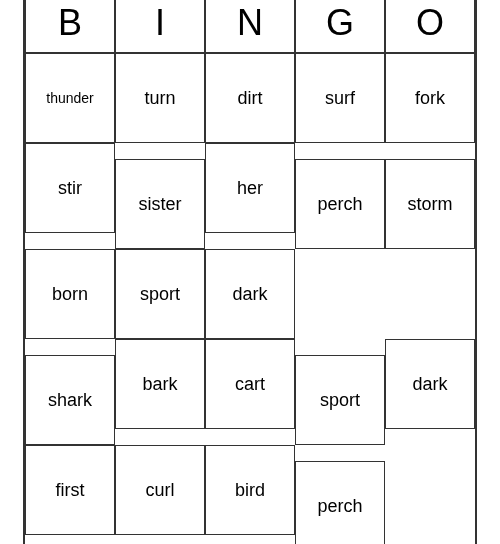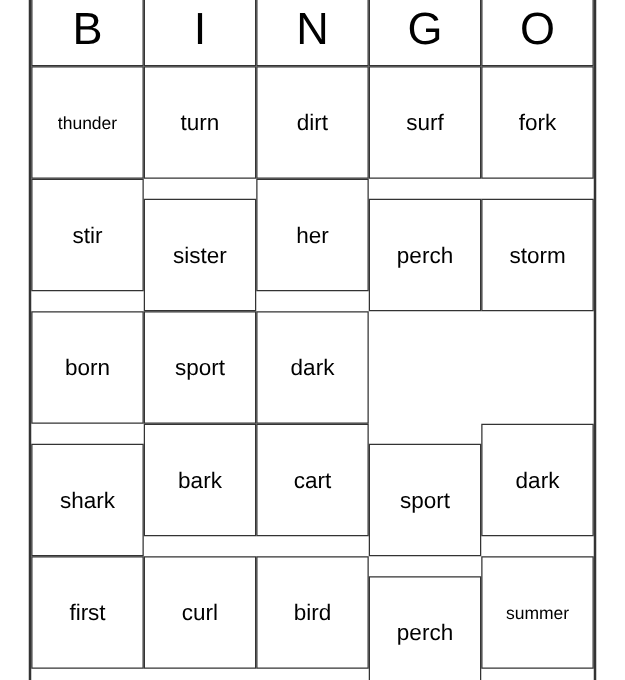--- a/index.html
+++ b/index.html
@@ -104,16 +104,15 @@
         <div class="bingo-cell">bark</div>
         <div class="bingo-cell">cart</div>
         <div class="bingo-cell medium-text">sport</div>
         <div class="bingo-cell">dark</div>
       </div>
       <div class="bingo-row">
         <div class="bingo-cell">first</div>
         <div class="bingo-cell">curl</div>
         <div class="bingo-cell">bird</div>
         <div class="bingo-cell medium-text">perch</div>
-        <div class="bingo-cell small-text">summer</div>
       </div>
     </div>
 </div>
 
 </body></html>

